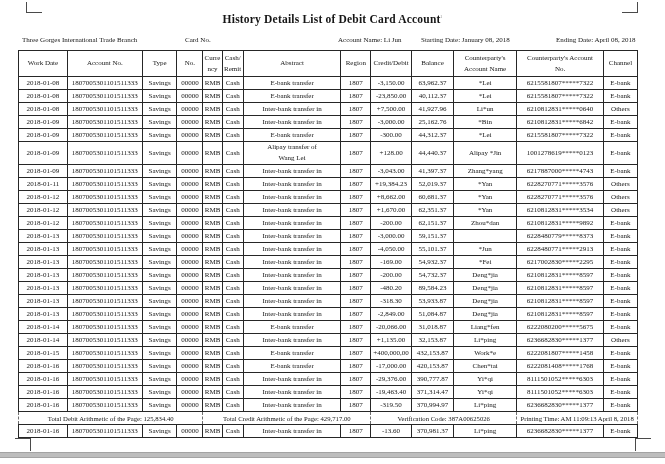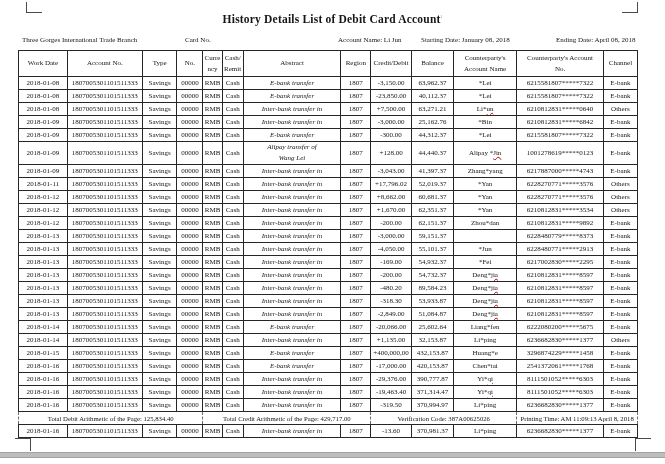--- a/index.html
+++ b/index.html
@@ -16,22 +16,22 @@
   .meta span{position:absolute;white-space:nowrap;top:0;}
   .m-branch{left:22px;} .m-card{left:185px;} .m-acct{left:338px;}
   .m-start{left:421px;} .m-end{left:556px;}
 
   table{position:absolute;top:50px;left:18px;width:620px;
     border-collapse:collapse;table-layout:fixed;font-size:7px;}
   th,td{border:1px solid #262626;text-align:center;vertical-align:middle;
     padding:0 1px;overflow:hidden;}
   th{font-weight:normal;white-space:pre-line;height:25px;line-height:11px;padding:0;}
   td{height:12px;line-height:11px;white-space:nowrap;}
-  td.pre{white-space:pre-line;font-style:italic;}
-  .wavy{text-decoration:underline;text-decoration-style:wavy;
+  td.pre{white-space:pre-line;}
+  .wavy{text-decoration-style:wavy;
     text-decoration-color:#c00000;text-decoration-thickness:1px;text-underline-offset:1px;}
   tr.summary td{border:1px dashed #6e6e6e;font-size:6.7px;height:12px;}
 
   .crop{position:absolute;width:15px;height:10px;border:0 solid #4a4a4a;}
   .crop-tl{left:26px;top:2px;border-left-width:1px;border-bottom-width:1px;}
   .crop-tr{left:622px;top:2px;border-right-width:1px;border-bottom-width:1px;}
   .crop-bl{left:15px;top:438px;height:12px;border-right-width:1px;border-top-width:1px;}
   .crop-br{left:635px;top:438px;height:12px;border-left-width:1px;border-top-width:1px;}
 
   .pagebreak{position:absolute;left:0;top:452px;width:665px;height:4px;
@@ -128,21 +128,21 @@
         <tr>
           <td>2018-01-08</td>
           <td>1807005301101511333</td>
           <td>Savings</td>
           <td>00000</td>
           <td>RMB</td>
           <td>Cash</td>
           <td class="pre">Inter-bank transfer in</td>
           <td>1807</td>
           <td>+7,500.00</td>
-          <td>63,271.21</td>
+          <td>41,927.96</td>
           <td><span>Li*</span><span class="wavy">un</span></td>
           <td>6210812831*****0640</td>
           <td>Others</td>
         </tr>
         <tr>
           <td>2018-01-09</td>
           <td>1807005301101511333</td>
           <td>Savings</td>
           <td>00000</td>
           <td>RMB</td>
@@ -203,21 +203,21 @@
         </tr>
         <tr>
           <td>2018-01-11</td>
           <td>1807005301101511333</td>
           <td>Savings</td>
           <td>00000</td>
           <td>RMB</td>
           <td>Cash</td>
           <td class="pre">Inter-bank transfer in</td>
           <td>1807</td>
-          <td>+17,796.02</td>
+          <td>+19,384.23</td>
           <td>52,019.37</td>
           <td><span>*Yan</span></td>
           <td>6228270771*****3576</td>
           <td>Others</td>
         </tr>
         <tr>
           <td>2018-01-12</td>
           <td>1807005301101511333</td>
           <td>Savings</td>
           <td>00000</td>
@@ -369,21 +369,21 @@
         <tr>
           <td>2018-01-14</td>
           <td>1807005301101511333</td>
           <td>Savings</td>
           <td>00000</td>
           <td>RMB</td>
           <td>Cash</td>
           <td class="pre">E-bank transfer</td>
           <td>1807</td>
           <td>-20,066.00</td>
-          <td>25,602.64</td>
+          <td>31,018.87</td>
           <td><span>Liang*fen</span></td>
           <td>6222080200*****5675</td>
           <td>E-bank</td>
         </tr>
         <tr>
           <td>2018-01-14</td>
           <td>1807005301101511333</td>
           <td>Savings</td>
           <td>00000</td>
           <td>RMB</td>
@@ -400,37 +400,37 @@
           <td>2018-01-15</td>
           <td>1807005301101511333</td>
           <td>Savings</td>
           <td>00000</td>
           <td>RMB</td>
           <td>Cash</td>
           <td class="pre">E-bank transfer</td>
           <td>1807</td>
           <td>+400,000,00</td>
           <td>432,153.87</td>
-          <td><span>Huang*e</span></td>
-          <td>3296874229*****1458</td>
+          <td><span>Work*e</span></td>
+          <td>6222081807*****1458</td>
           <td>E-bank</td>
         </tr>
         <tr>
           <td>2018-01-16</td>
           <td>1807005301101511333</td>
           <td>Savings</td>
           <td>00000</td>
           <td>RMB</td>
           <td>Cash</td>
           <td class="pre">E-bank transfer</td>
           <td>1807</td>
           <td>-17,000.00</td>
           <td>420,153.87</td>
           <td><span>Chen*tai</span></td>
-          <td>2541372061*****1768</td>
+          <td>6222081408*****1768</td>
           <td>E-bank</td>
         </tr>
         <tr>
           <td>2018-01-16</td>
           <td>1807005301101511333</td>
           <td>Savings</td>
           <td>00000</td>
           <td>RMB</td>
           <td>Cash</td>
           <td class="pre">Inter-bank transfer in</td>

